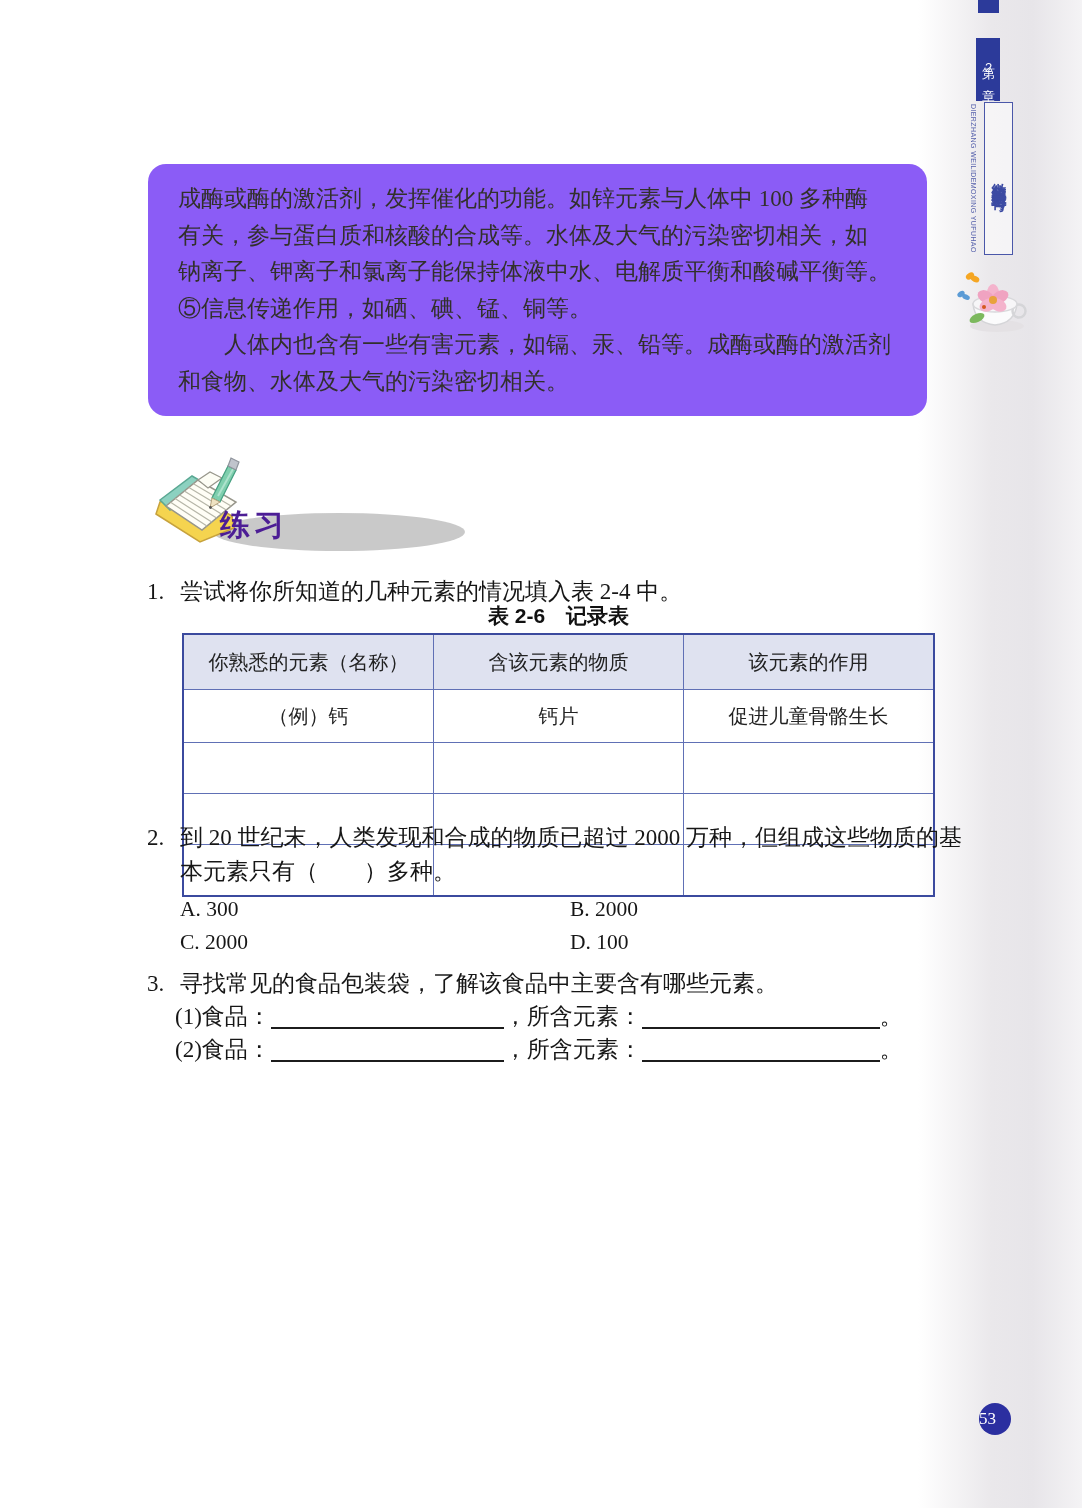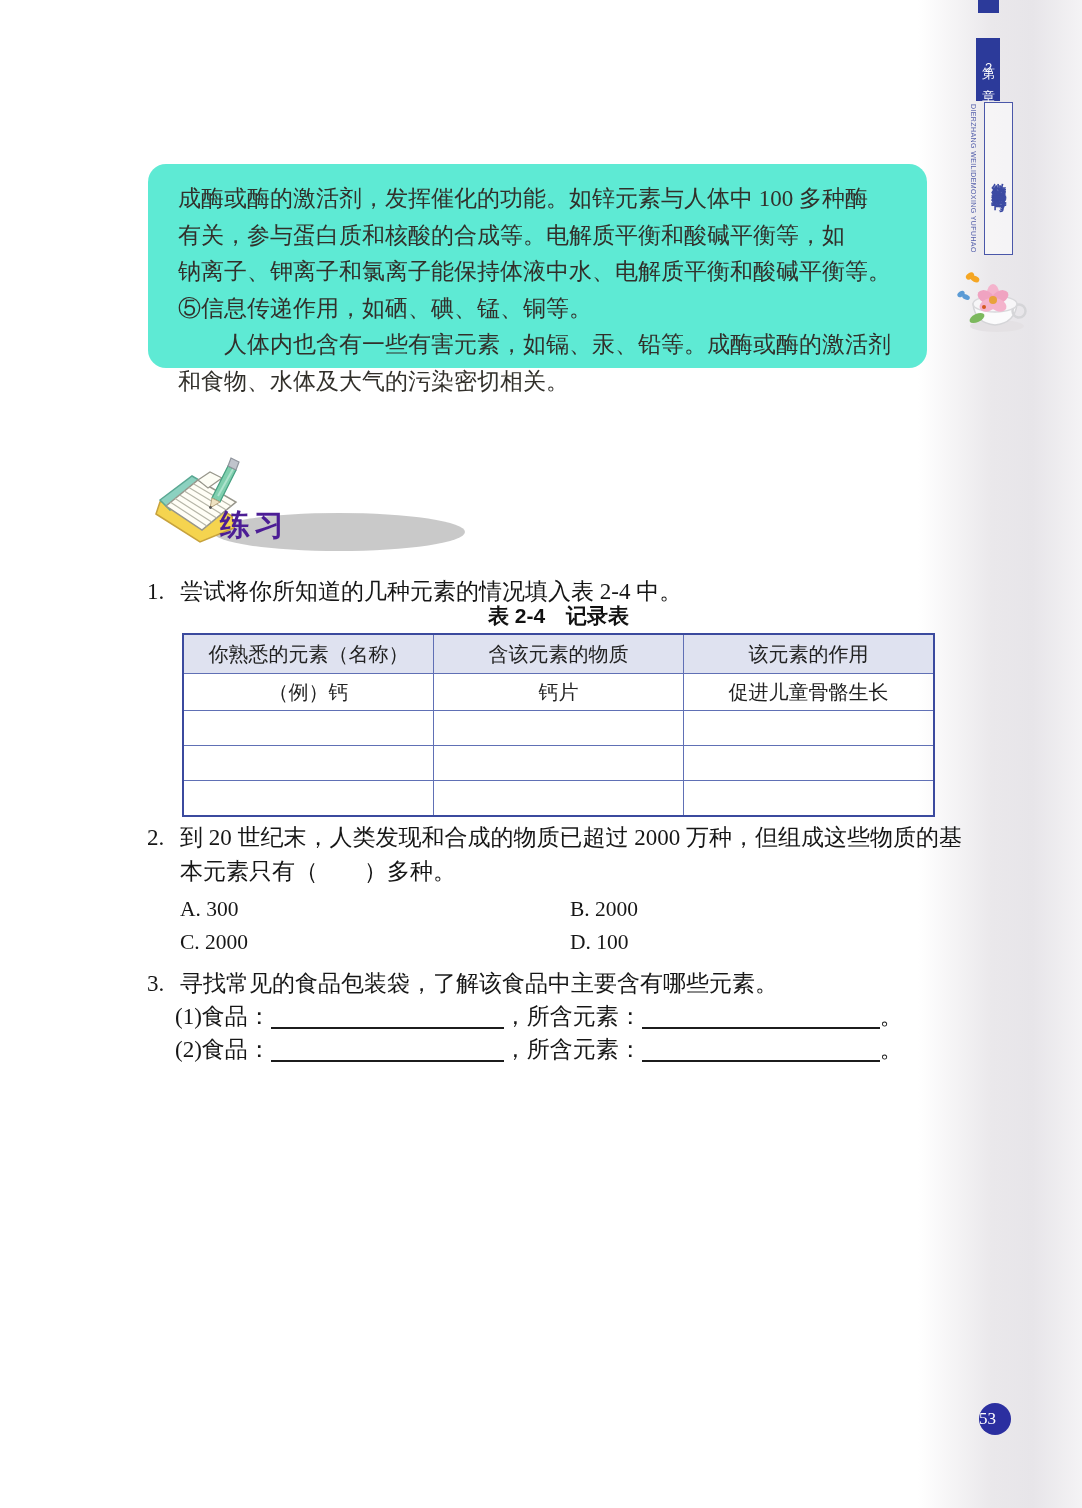--- a/index.html
+++ b/index.html
@@ -41,22 +41,22 @@
     white-space:nowrap;
   }
   .page-circle {
     left:979px; top:1403px; width:32px; height:32px; border-radius:50%;
     background:#2b2fa0; color:#ffffff; font-size:17px;
     display:flex; align-items:center; 
   }
 
   
   .intro-box {
-    left:148px; top:164px; width:779px; height:204px; box-sizing:border-box;
-    background:#5eead4; border-radius:18px;
+    left:148px; top:164px; width:779px; height:252px; box-sizing:border-box;
+    background:#8b5cf6; border-radius:18px;
     padding:17px 24px 0 30px;
     color:#32302b; font-size:23px;
   }
   .intro-line { height:36.5px; line-height:36.5px; white-space:nowrap; }
   .intro-line.indent { padding-left:46px; }
 
   
   .exercise-icon { left:148px; top:450px; width:330px; height:115px; }
   .exercise-label {
     left:220px; top:505px; font-size:30px; font-weight:bold; color:#4c1d95;
@@ -71,21 +71,21 @@
     left:182px; top:602px; width:753px; text-align:center;
     font-family:"Liberation Sans","DejaVu Sans",sans-serif;
     font-weight:bold; font-size:21px; color:#111;
   }
   table.rec {
     position:absolute; left:182px; top:633px; width:753px;
     border-collapse:collapse; table-layout:fixed;
     font-size:20px; text-align:center; color:#222;
     border:2.5px solid #3b4a9e;
   }
-  table.rec th, table.rec td { border:1.5px solid #6070b5; padding:0;margin-left:44px; }
+  table.rec th, table.rec td { border:1.5px solid #6070b5; padding:8px;margin-left:44px; }
   table.rec th { background:#dfe2f0; height:38px; font-weight:normal; }
   td.example { height:36px; }
   td.empty { height:34px; }
 
   .optrow { font-size:21.5px; white-space:nowrap; }
 
   .blank {
     display:inline-block; border-bottom:2px solid #1c1c1c;
     height:1em; vertical-align:-5px;
   }
@@ -129,21 +129,21 @@
     <ellipse cx="13" cy="31" rx="4" ry="2.6" transform="rotate(25 13 31)"></ellipse>
   </g>
 </svg>
 
 <div class="abs page-circle">
   <span>53</span>
 </div>
 
 <div class="abs intro-box">
   <div class="intro-line">成酶或酶的激活剂，发挥催化的功能。如锌元素与人体中 100 多种酶</div>
-  <div class="intro-line">有关，参与蛋白质和核酸的合成等。电解质平衡和酸碱平衡等，如</div>
+  <div class="intro-line">有关，参与蛋白质和核酸的合成等。水体及大气的污染密切相关，如</div>
   <div class="intro-line">钠离子、钾离子和氯离子能保持体液中水、电解质平衡和酸碱平衡等。</div>
   <div class="intro-line">⑤信息传递作用，如硒、碘、锰、铜等。</div>
   <div class="intro-line indent">人体内也含有一些有害元素，如镉、汞、铅等。成酶或酶的激活剂</div>
   <div class="intro-line">和食物、水体及大气的污染密切相关。</div>
 </div>
 
 <svg class="abs exercise-icon" viewBox="0 0 330 115">
   <ellipse cx="191" cy="82" rx="126" ry="19" fill="#bcbcbc" opacity="0.8"></ellipse>
   <polygon points="8,64 52,92 86,78 84,66 46,44 12,52" fill="#f5d44f" stroke="#c7a23d" stroke-width="1.5"></polygon>
   <polygon points="12,50 44,26 58,34 22,60" fill="#8cd1c0" stroke="#5aa893" stroke-width="1.5"></polygon>
@@ -162,21 +162,21 @@
   <polygon points="64,48 72,52 62,58" fill="#efe3c2" stroke="#b5a37d" stroke-width="1"></polygon>
   <circle cx="62.5" cy="57.5" r="1.4" fill="#555"></circle>
   <polygon points="80,16 88,20 91,12 83,8" fill="#c0c4cc" stroke="#8f949c" stroke-width="1.2"></polygon>
 </svg>
 <div class="abs exercise-label">练习</div>
 
 <div class="abs qline" style="left:147px;top:578px">
   <span class="qnum">1.</span><span>尝试将你所知道的几种元素的情况填入表 2-4 中。</span>
 </div>
 
-<div class="abs table-title">表 2-4　记录表</div>
+<div class="abs table-title">表 2-6　记录表</div>
 
 <table class="rec">
   <tbody>
       <tr>
     <th>你熟悉的元素（名称）</th>
     <th>含该元素的物质</th>
     <th>该元素的作用</th>
   </tr>
   <tr>
     <td class="example">（例）钙</td>

